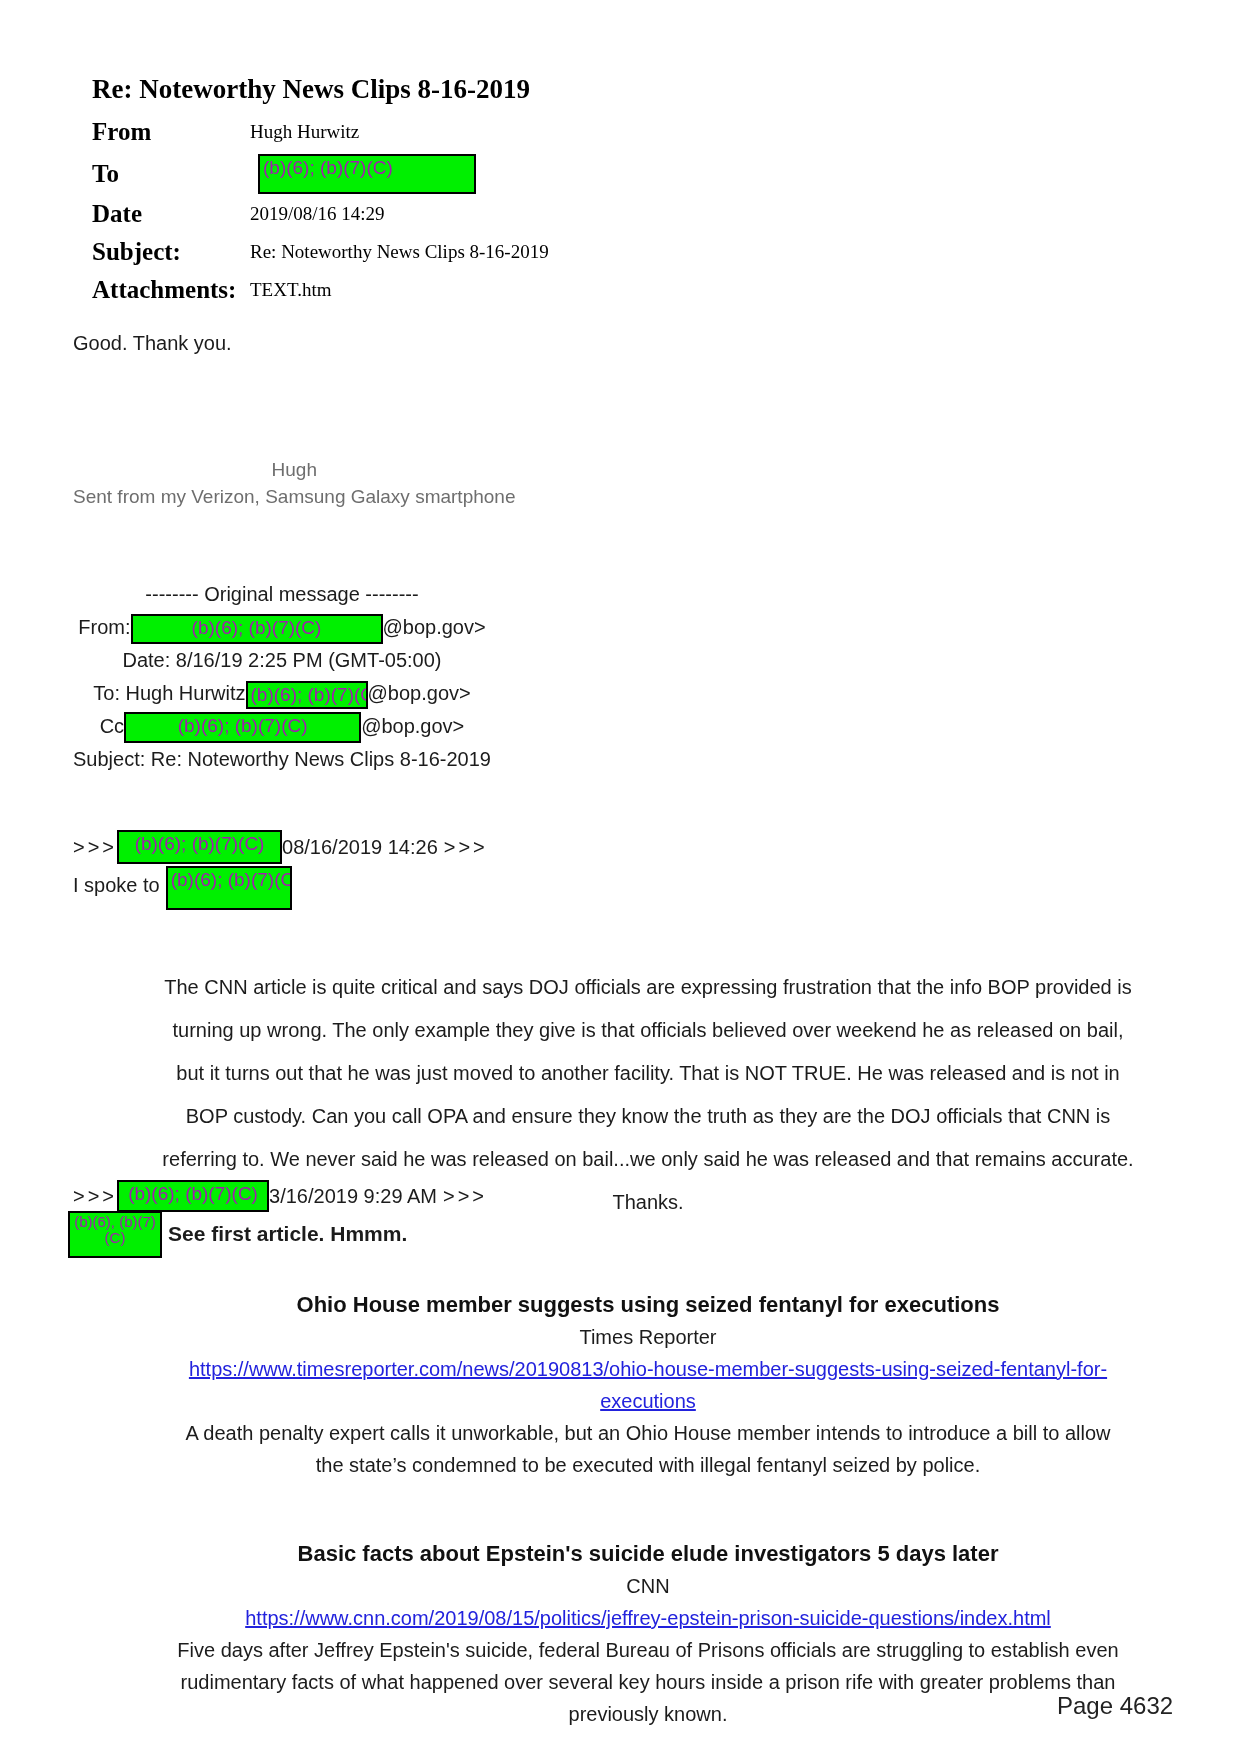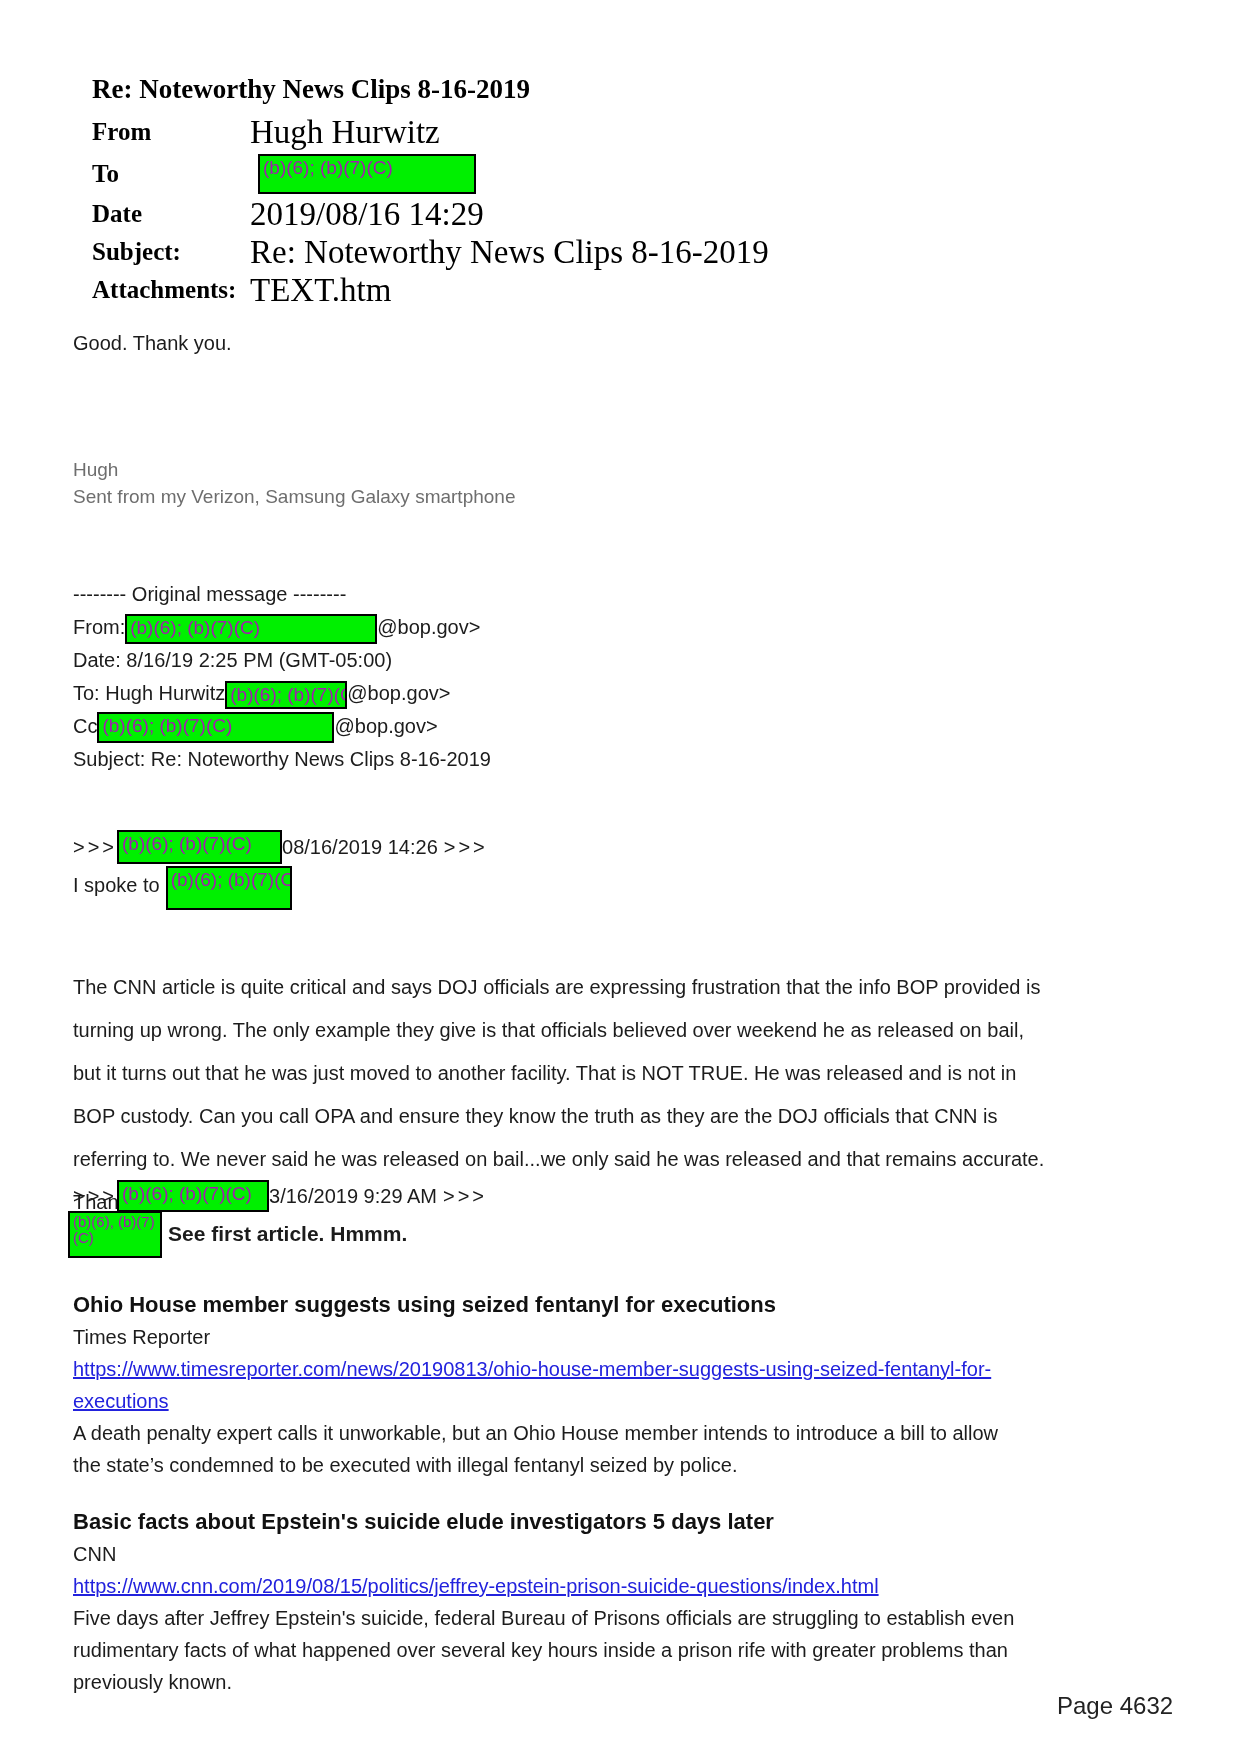--- a/index.html
+++ b/index.html
@@ -13,45 +13,45 @@
     color:#1a1a1a;
   }
   
   .hdr { position:absolute; left:92px; top:72px; width:1100px;
          font-family:"Liberation Serif", serif; color:#000; }
   .hdr-title { font-size:27px; font-weight:bold; line-height:34px; }
   .hdr-rows { margin-top:8px; }
   .hdr-row { display:flex; align-items:flex-start; min-height:38px; }
   .hdr-row.torow { min-height:44px; align-items:center;gap:8px; }
   .hdr-label { font-weight:bold; font-size:25px; min-width:158px; line-height:36px; }
-  .hdr-value { font-size:33px; line-height:36px; }
+  .hdr-value { font-size:19px; line-height:36px; }
   
   .redact {
     display:inline-block; vertical-align:middle;
     background:#00f000; border:2px solid #000;
     overflow:hidden; position:relative;
   }
   .rlabel {
     display:block; font-family:"Liberation Sans", sans-serif;
     font-size:19px; line-height:21px; color:#a21caf; padding:1px 3px;
     white-space:nowrap;
   }
   .rlabel.small { font-size:15px; line-height:16px; white-space:normal; }
   
-  .abs { position:absolute; left:73px; }
+  .abs { position:absolute; left:73px;text-align:center; }
   .sans { font-size:20px; line-height:32px; color:#1c1c1c; }
   .muted { color:#6e6e6e; font-size:19px; line-height:27px; }
   .preline { white-space:pre-line; }
   .chev { letter-spacing:3px; }
   .q-line { height:38px; display:flex; align-items:center; }
   .bold { font-weight:bold; }
   a.doclink { color:#2222dd; text-decoration:underline; }
   .para { width:1150px; }
   .headline { font-size:22px; font-weight:bold; line-height:32px; color:#111; }
-  .clipbox { overflow:hidden; }
+  .clipbox { overflow:hidden;margin-top:32px; }
   .pagenum { position:absolute; left:1057px; top:1692px; font-size:24px; color:#222; }
   .inline-gap { display:inline-block; width:6px; }
 </style>
 </head>
 <body>
 
 <div class="page">
 
   <div class="hdr">
     <div class="hdr-title">Re: Noteworthy News Clips 8-16-2019</div>

